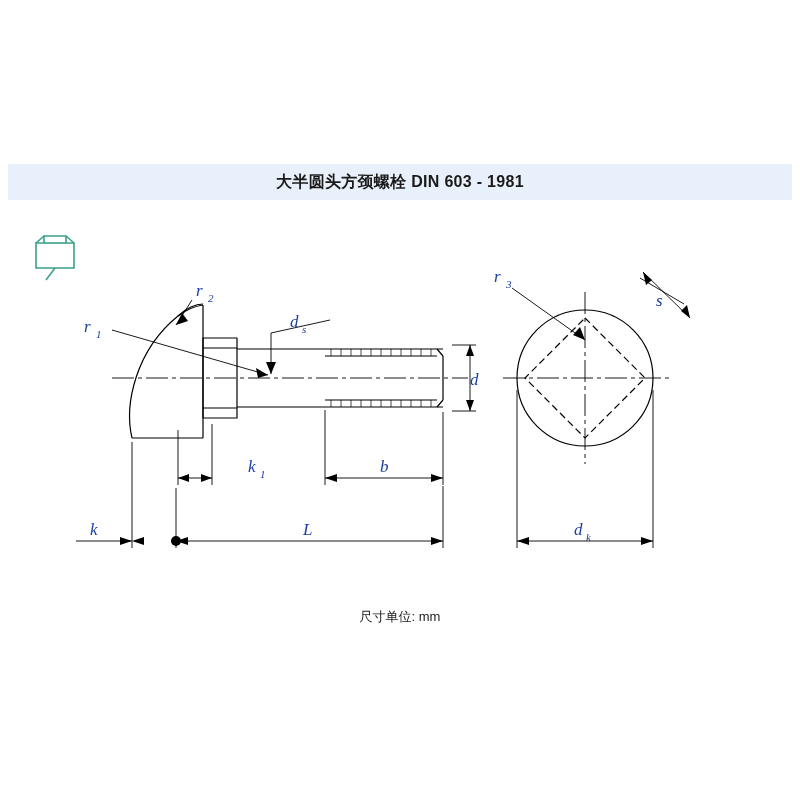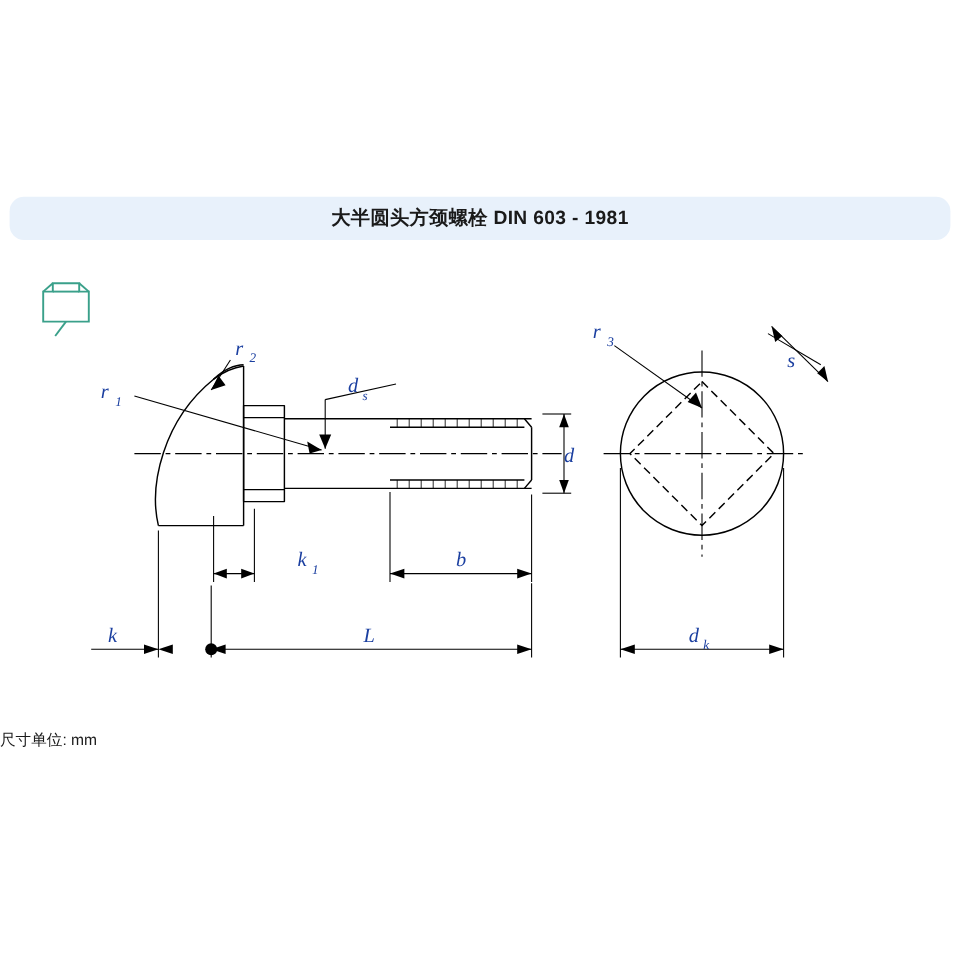--- a/index.html
+++ b/index.html
@@ -24,34 +24,33 @@
   .title-bar {
     position: absolute;
     left: 8px;
     top: 164px;
     width: 784px;
     height: 36px;
     background: #e8f1fb;
     display: flex;
     align-items: center;
     justify-content: center;
-    border-radius: 12px;
   }
   .title-text {
     font-size: 16px;
     font-weight: bold;
     color: #1a1a1a;
     letter-spacing: 0.3px;
   }
   .caption {
     position: absolute;
     left: 0;
     top: 608px;
     width: 800px;
-    text-align: left;
+    text-align: center;
     font-size: 13px;
     color: #1a1a1a;
   }
   svg.draw {
     position: absolute;
     left: 0;
     top: 0;
     width: 800px;
     height: 800px;
   }

